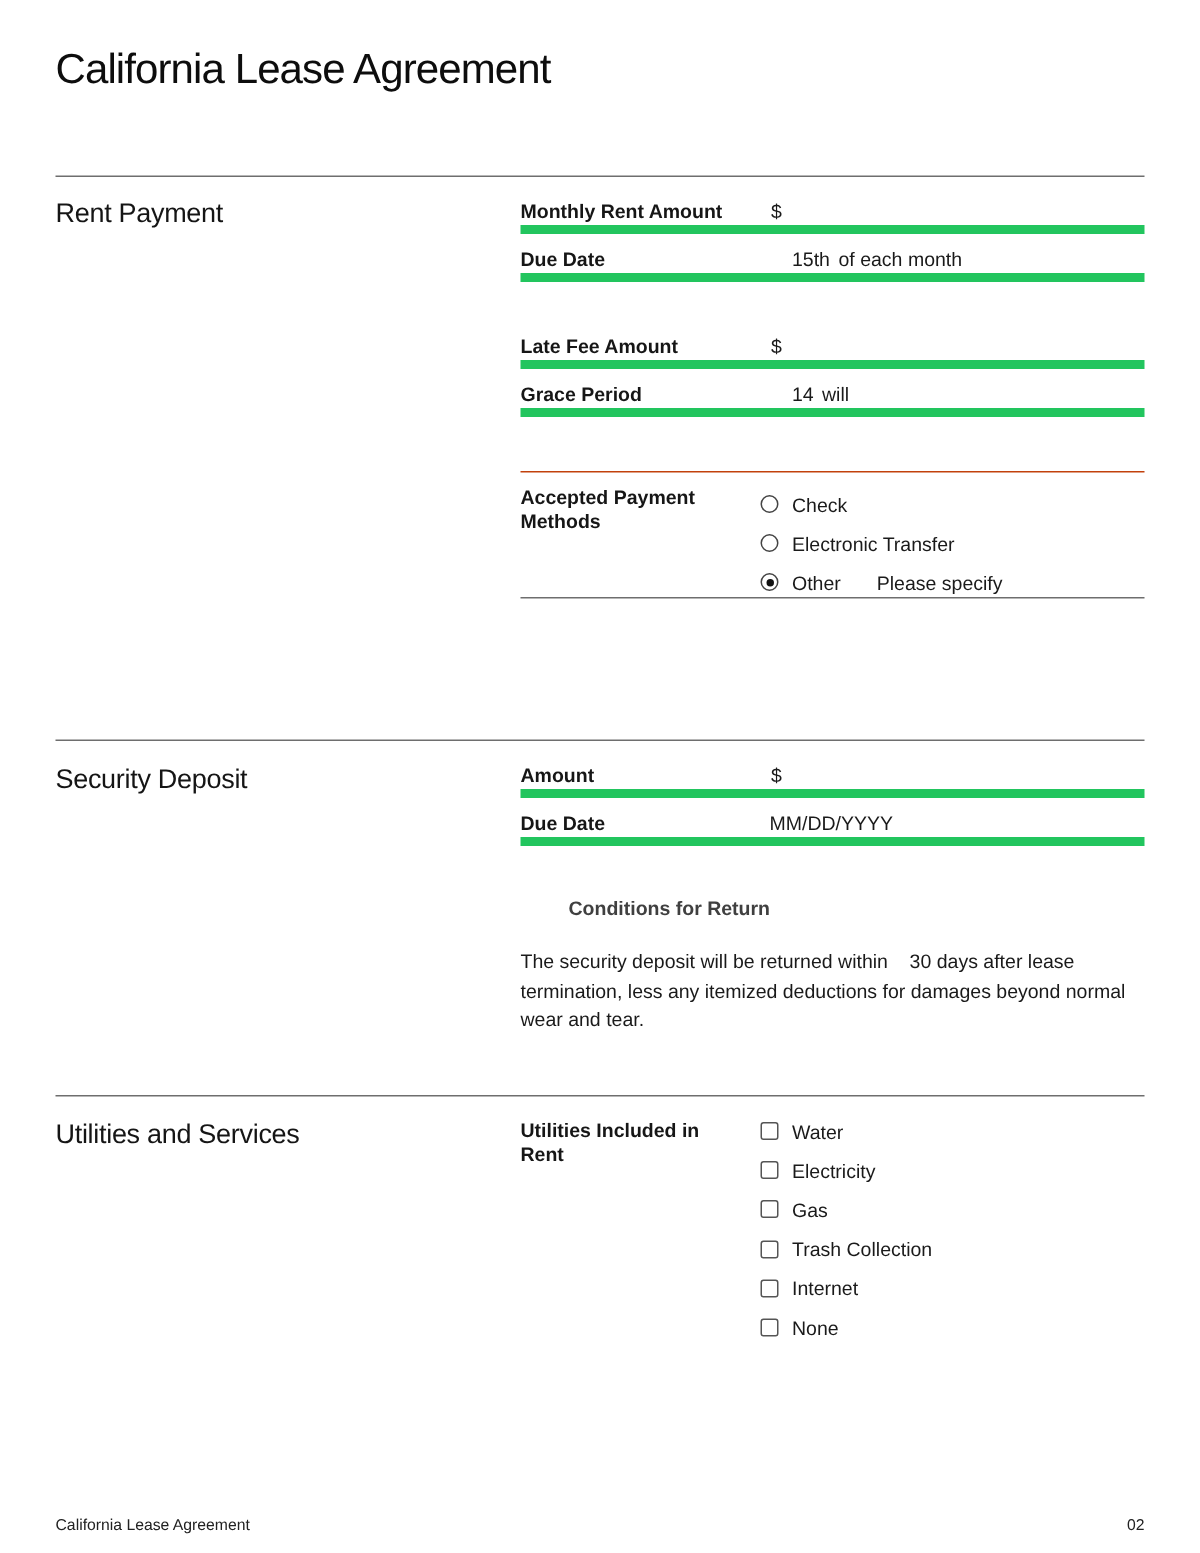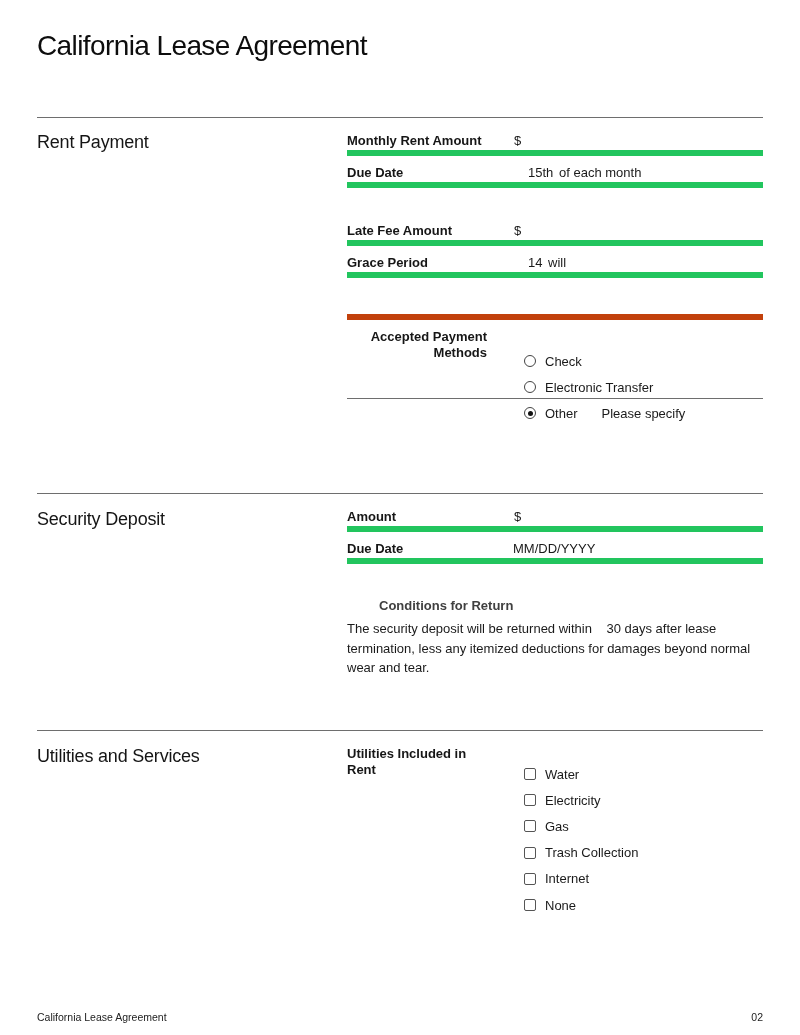--- a/index.html
+++ b/index.html
@@ -33,47 +33,47 @@
       position: absolute; left: 0; top: 9px;
       font-weight: bold; color: #161616;
     }
     .row .value {
       position: absolute; top: 9px; color: #1a1a1a;
     }
     .subheading {
       font-size: 15px; color: #1a1a1a; height: 38px; padding-top: 5px;
       border-bottom: 1px solid #6e6e6e;
     }
-    .rule-top { border-top: 6px solid #c2410c; text-align: right; }
+    .rule-top { border-top: 1px solid #c2410c; }
     .options-block {
       position: relative; font-size: 13px;
       border-bottom: 1px solid #6e6e6e;
     }
     .options-block .label {
       position: absolute; left: 0; top: 9px; width: 140px;
       font-weight: bold; line-height: 16px; color: #161616;
     }
-    .options { position: absolute; left: 177px; top: 8px; margin-top: 20px; }
+    .options { position: absolute; left: 160px; top: 8px; }
     .option { display: flex; align-items: center; height: 26.2px; }
     .radio {
       width: 12px; height: 12px; border: 1px solid #444; border-radius: 50%;
       margin-right: 9px; position: relative; flex: none;
     }
     .radio.checked::after {
       content: ""; position: absolute; left: 2.5px; top: 2.5px;
       width: 5px; height: 5px; border-radius: 50%; background: #111;
     }
     .checkbox {
       width: 12px; height: 12px; border: 1px solid #555; border-radius: 2px;
       margin-right: 9px; flex: none;
     }
     .option-label { color: #1a1a1a; }
     .specify { margin-left: 24px; color: #1a1a1a; }
     .cond-title { font-size: 13px; font-weight: bold; color: #404040; margin-left: 32px; }
-    .cond-text { font-size: 13px; line-height: 19.5px; color: #1a1a1a; margin-top: 6px; }
+    .cond-text { font-size: 13px; line-height: 19.5px; color: #1a1a1a; margin-top: 18px; }
     .footer-left {
       position: absolute; left: 37px; top: 1011px; font-size: 10.5px; color: #222;
     }
     .footer-right {
       position: absolute; right: 37px; top: 1011px; font-size: 10.5px; color: #222;
     }
   </style>
 </head>
 <body>
 

